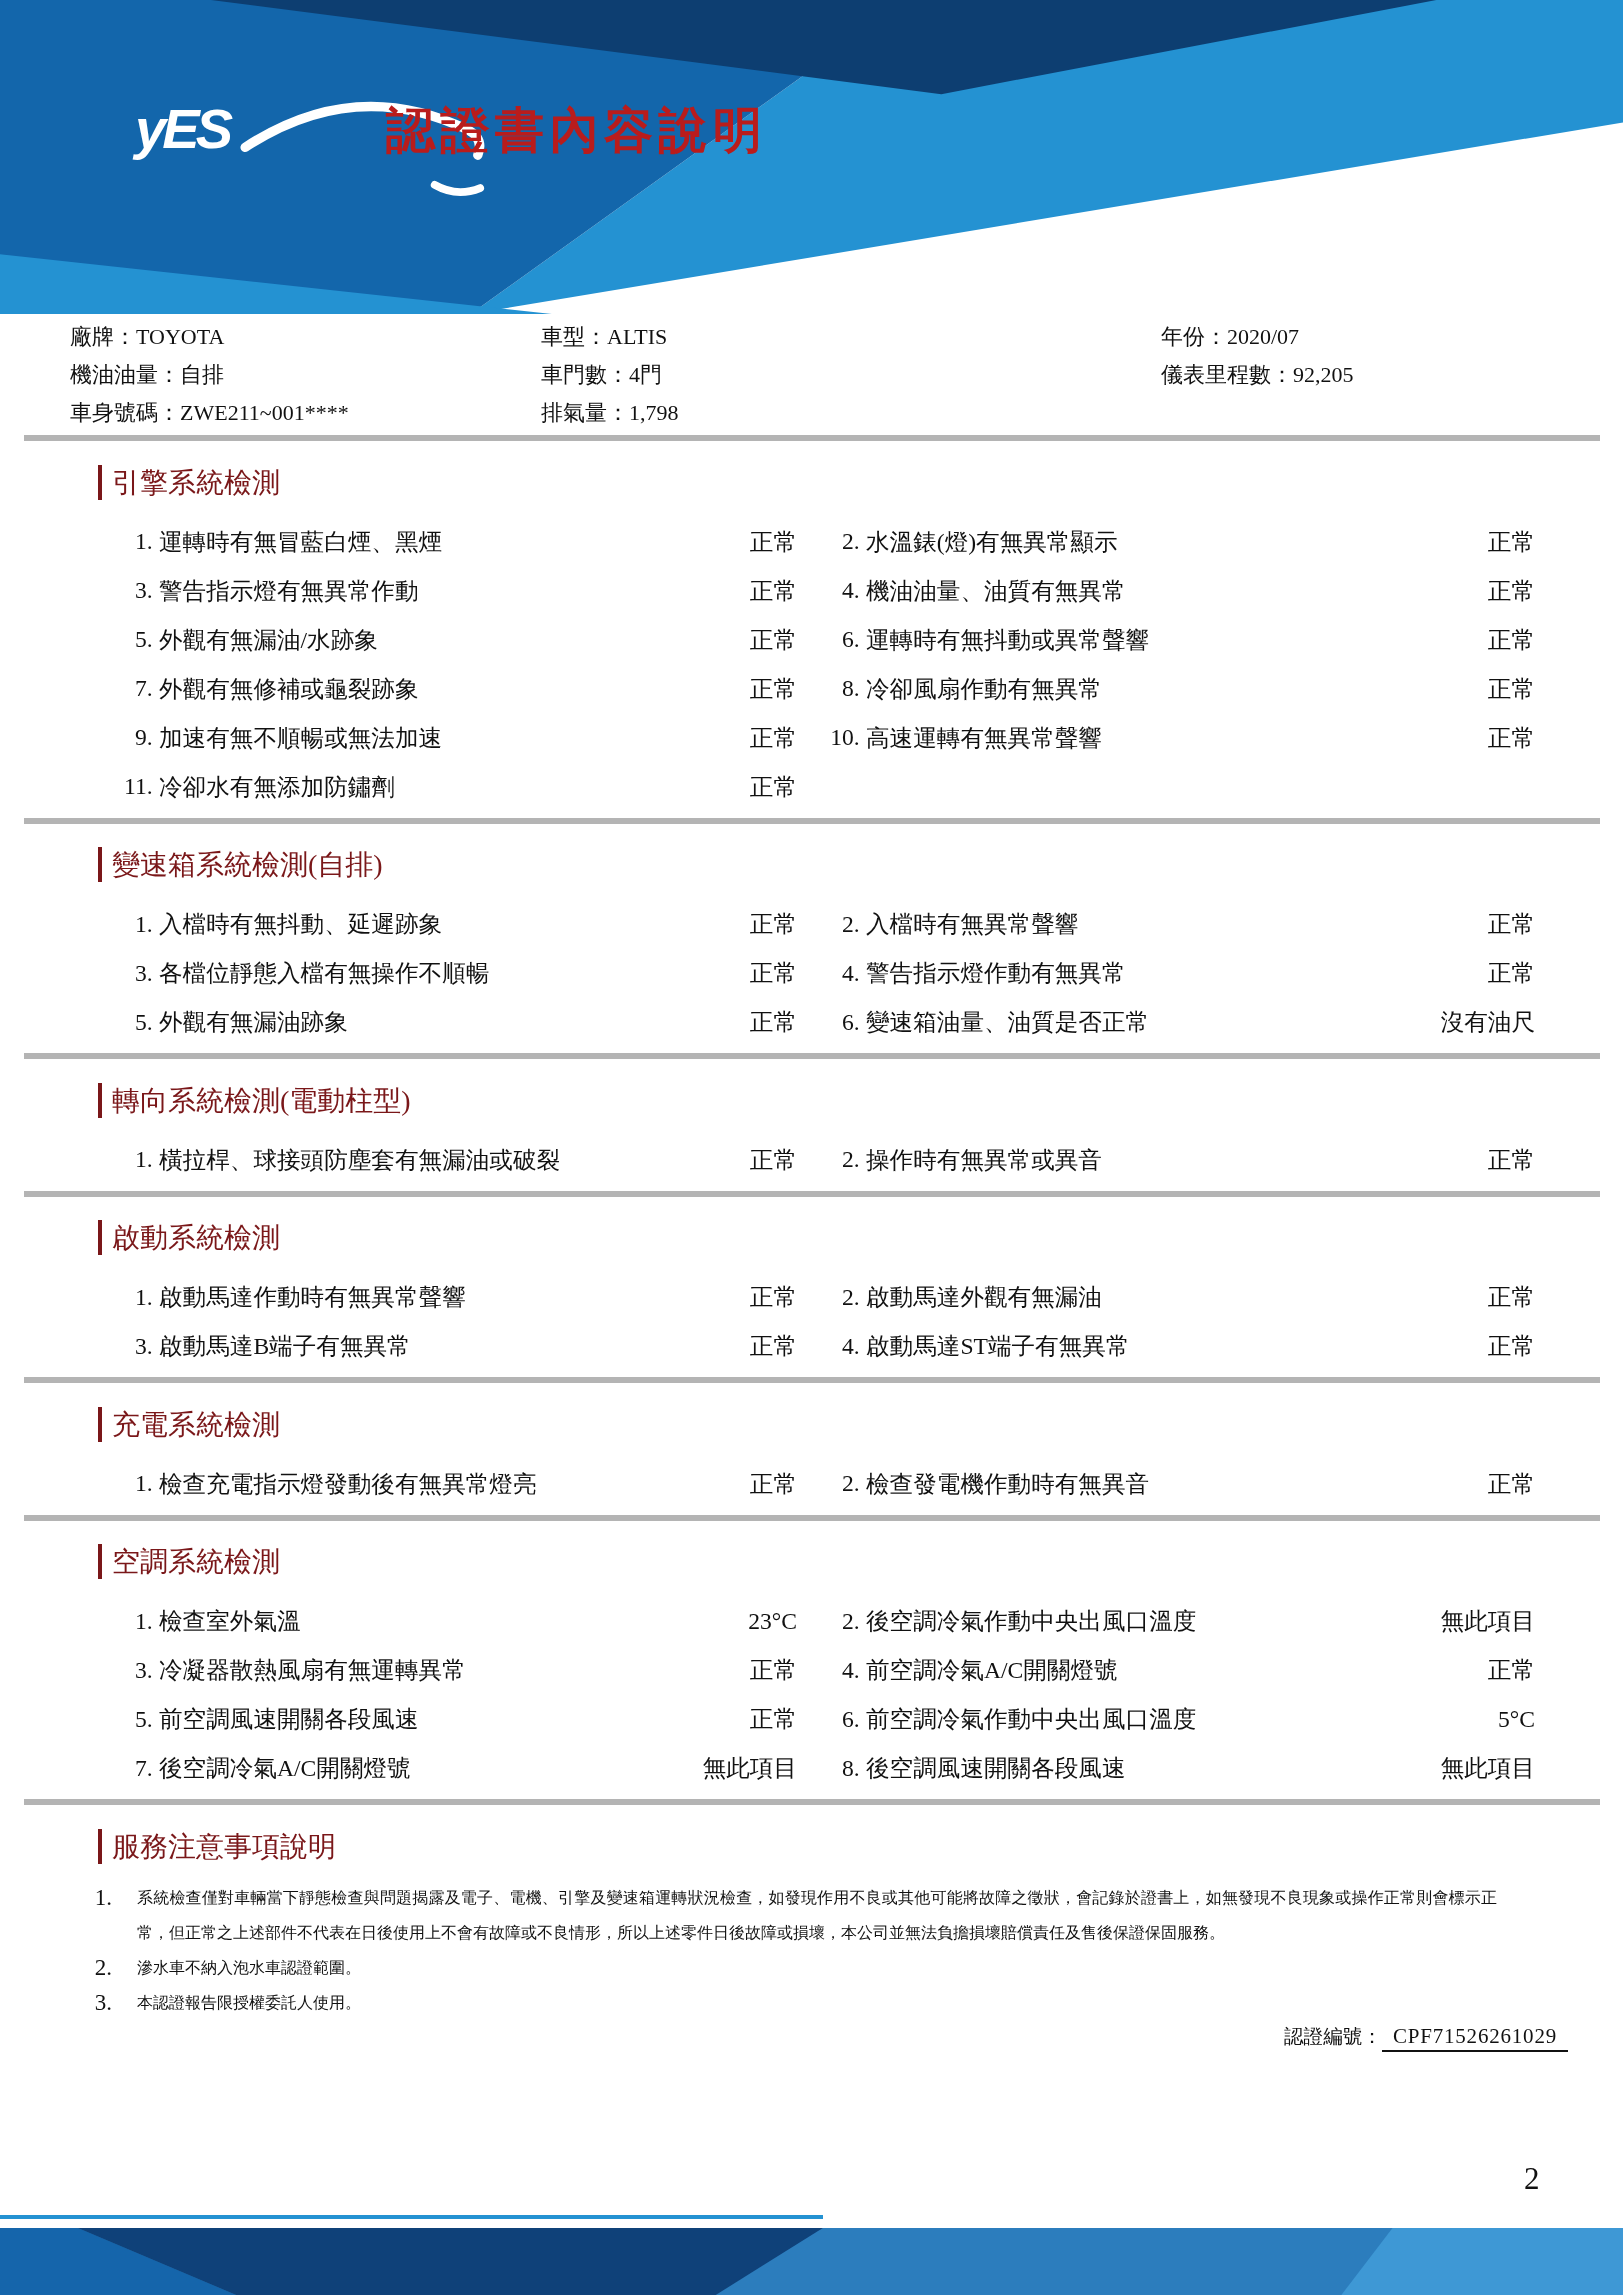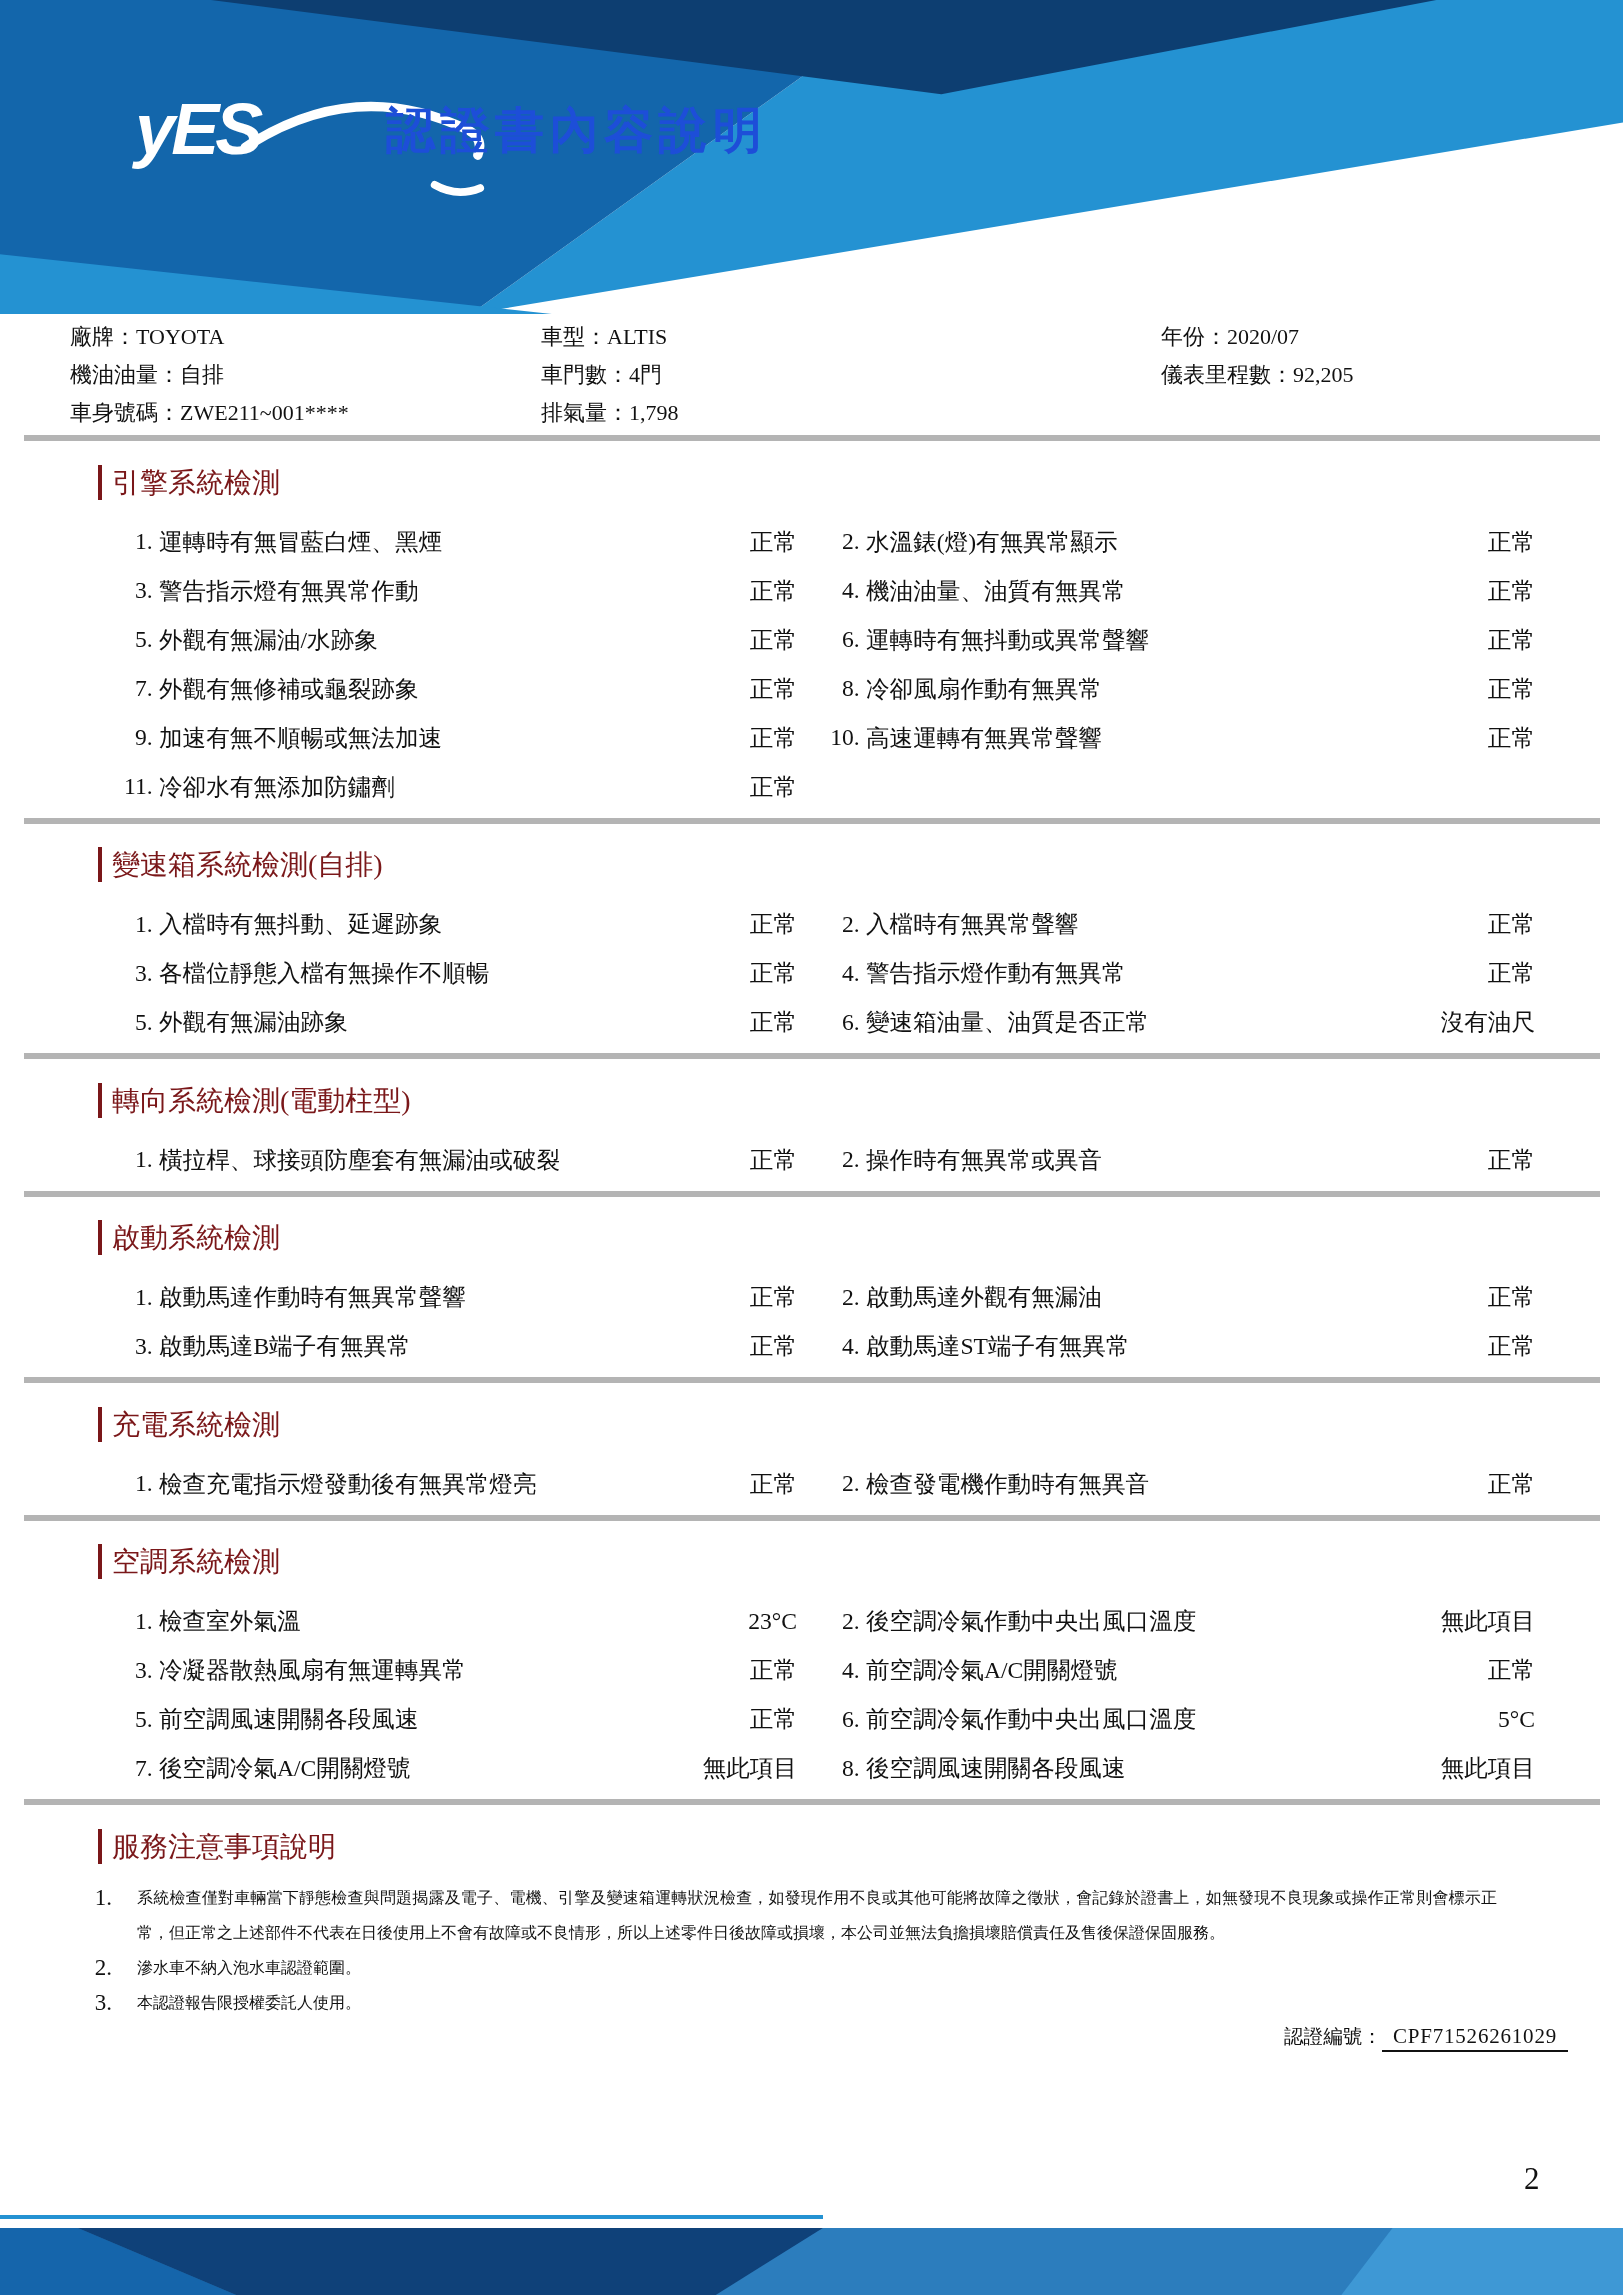--- a/index.html
+++ b/index.html
@@ -6,24 +6,24 @@
   .page{position:relative;width:1623px;height:2295px;background:#ffffff;overflow:hidden;
         font-family:"Liberation Serif","DejaVu Serif",serif;color:#111;}
   
   .header{position:absolute;top:0;left:0;width:1623px;height:314px;}
   .hshape{position:absolute;inset:0;}
   .h-light-right{background:#2492d2;clip-path:polygon(56% 0,100% 0,100% 39%,29% 100%);}
   .h-main{background:#1366ab;clip-path:polygon(0 0,56% 0,29% 100%,14% 100%,0 82%);}
   .h-light-left{background:#2492d2;clip-path:polygon(0 81%,34% 100%,0 100%);}
   .h-navy{background:#0d3e71;clip-path:polygon(13% 0,88.5% 0,58% 30%);}
   .logo-text{position:absolute;left:135px;top:88px;font-family:"Liberation Sans","DejaVu Sans",sans-serif;
-      font-style:italic;font-weight:800;font-size:72px;line-height:82px;color:#fff;letter-spacing:-3.9px;text-align:center;}
+      font-style:italic;font-weight:800;font-size:56px;line-height:82px;color:#fff;letter-spacing:-3.9px;text-align:center;}
   .car-svg{position:absolute;left:229px;top:69px;}
   .header-title{position:absolute;left:386px;top:99px;font-family:"Liberation Sans","DejaVu Sans",sans-serif;
-      font-weight:700;font-size:49px;line-height:63px;color:#1d4ed8;letter-spacing:5.5px;}
+      font-weight:700;font-size:49px;line-height:63px;color:#b91c1c;letter-spacing:5.5px;}
   
   .content{position:absolute;top:318px;left:0;width:1623px;}
   .vehicle-info{margin-left:70px;display:grid;grid-template-columns:471px 620px auto;}
   .vcell{font-size:22px;line-height:38px;white-space:nowrap;}
   .divider{height:6.3px;background:#b4b4b4;margin-left:23.6px;width:1576px;}
   .divider.after-vehicle{margin-top:3.1px;}
   .check-section .heading, .notes-section .heading{
       margin:23.6px 0 0 98px;font-size:28px;line-height:35px;color:#7a1719;
       border-left:4.7px solid #7a1719;padding-left:10px;font-weight:400;}
   .rows{margin:17.3px 0 0 110px;width:1425px;}

